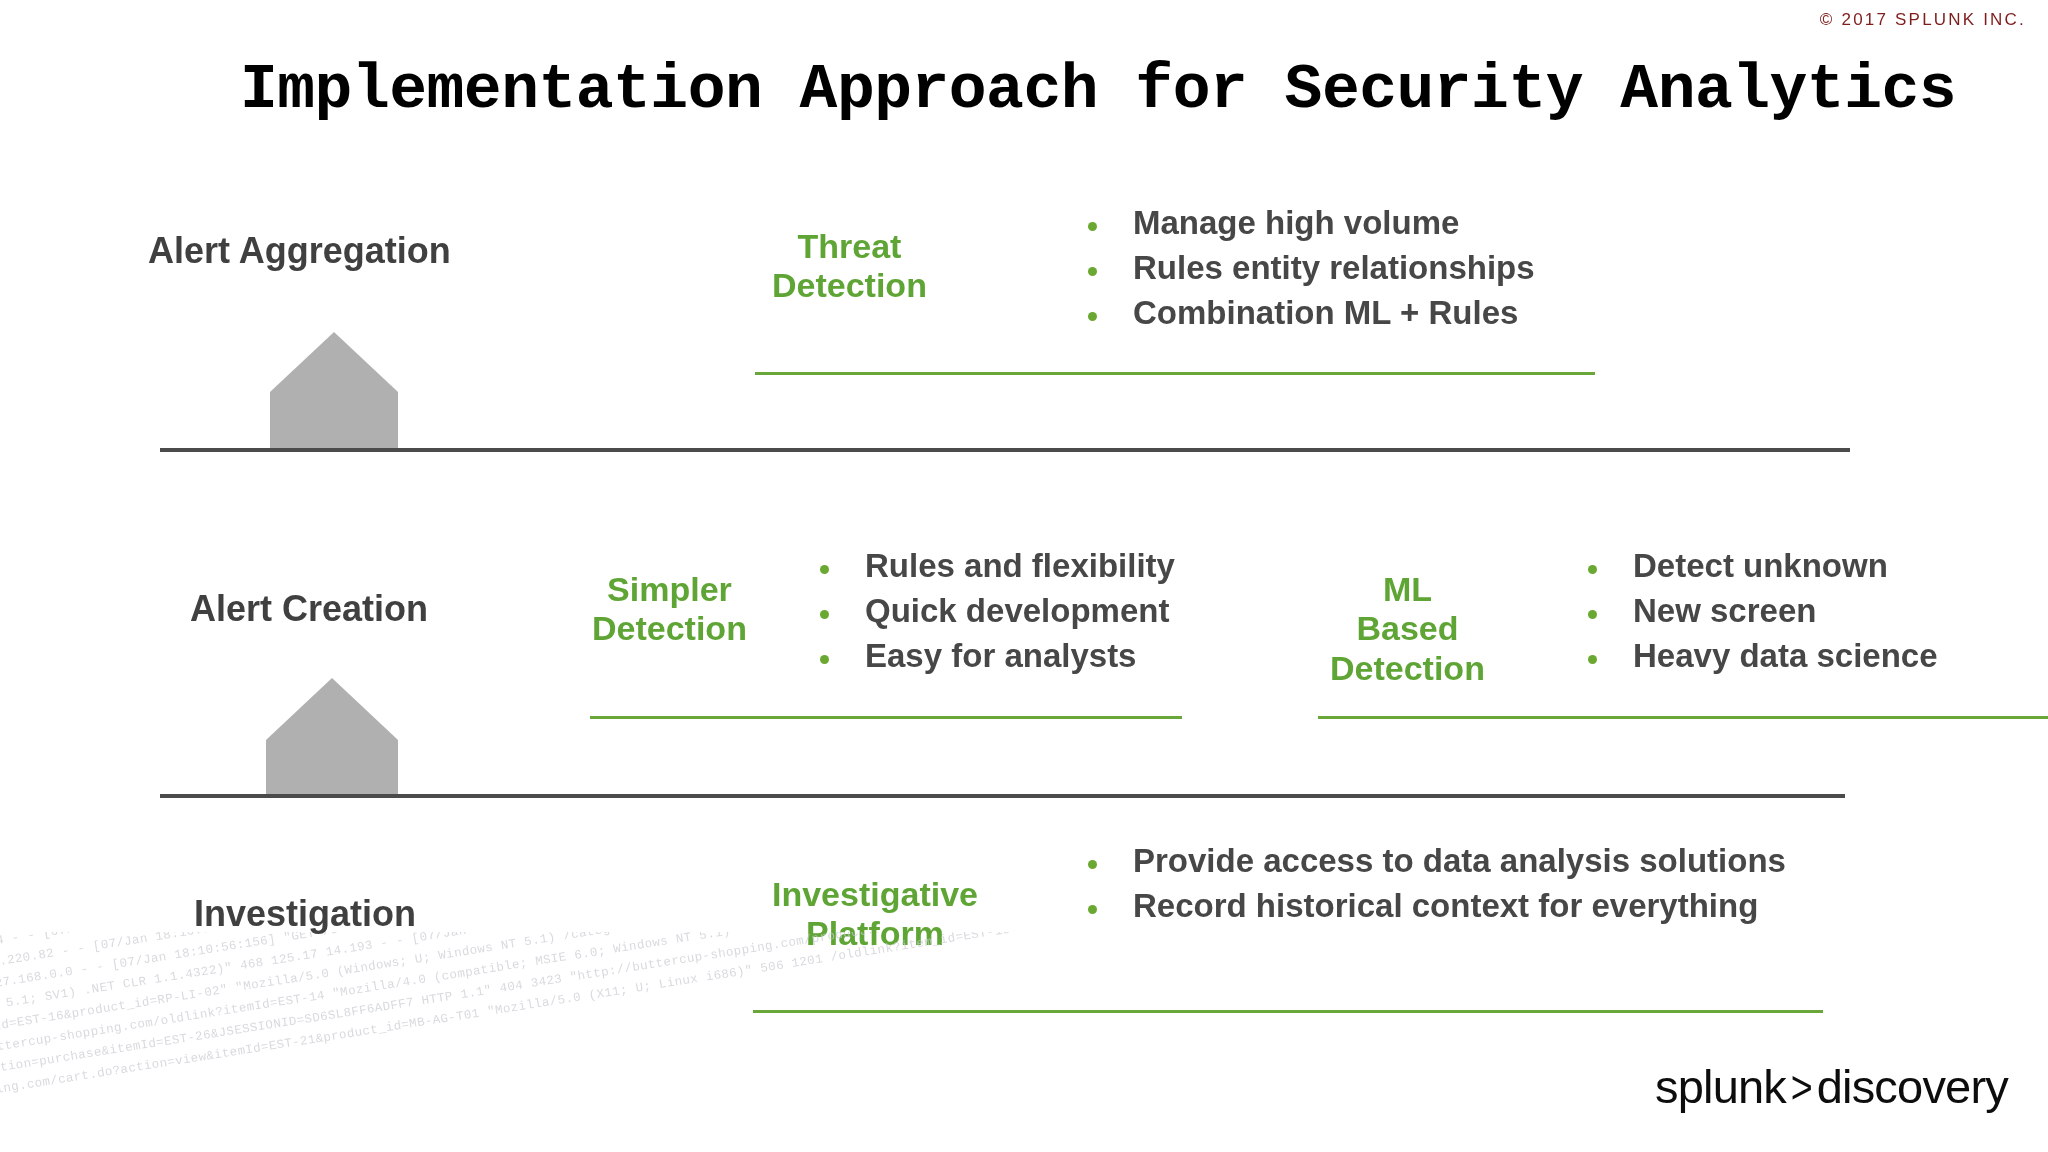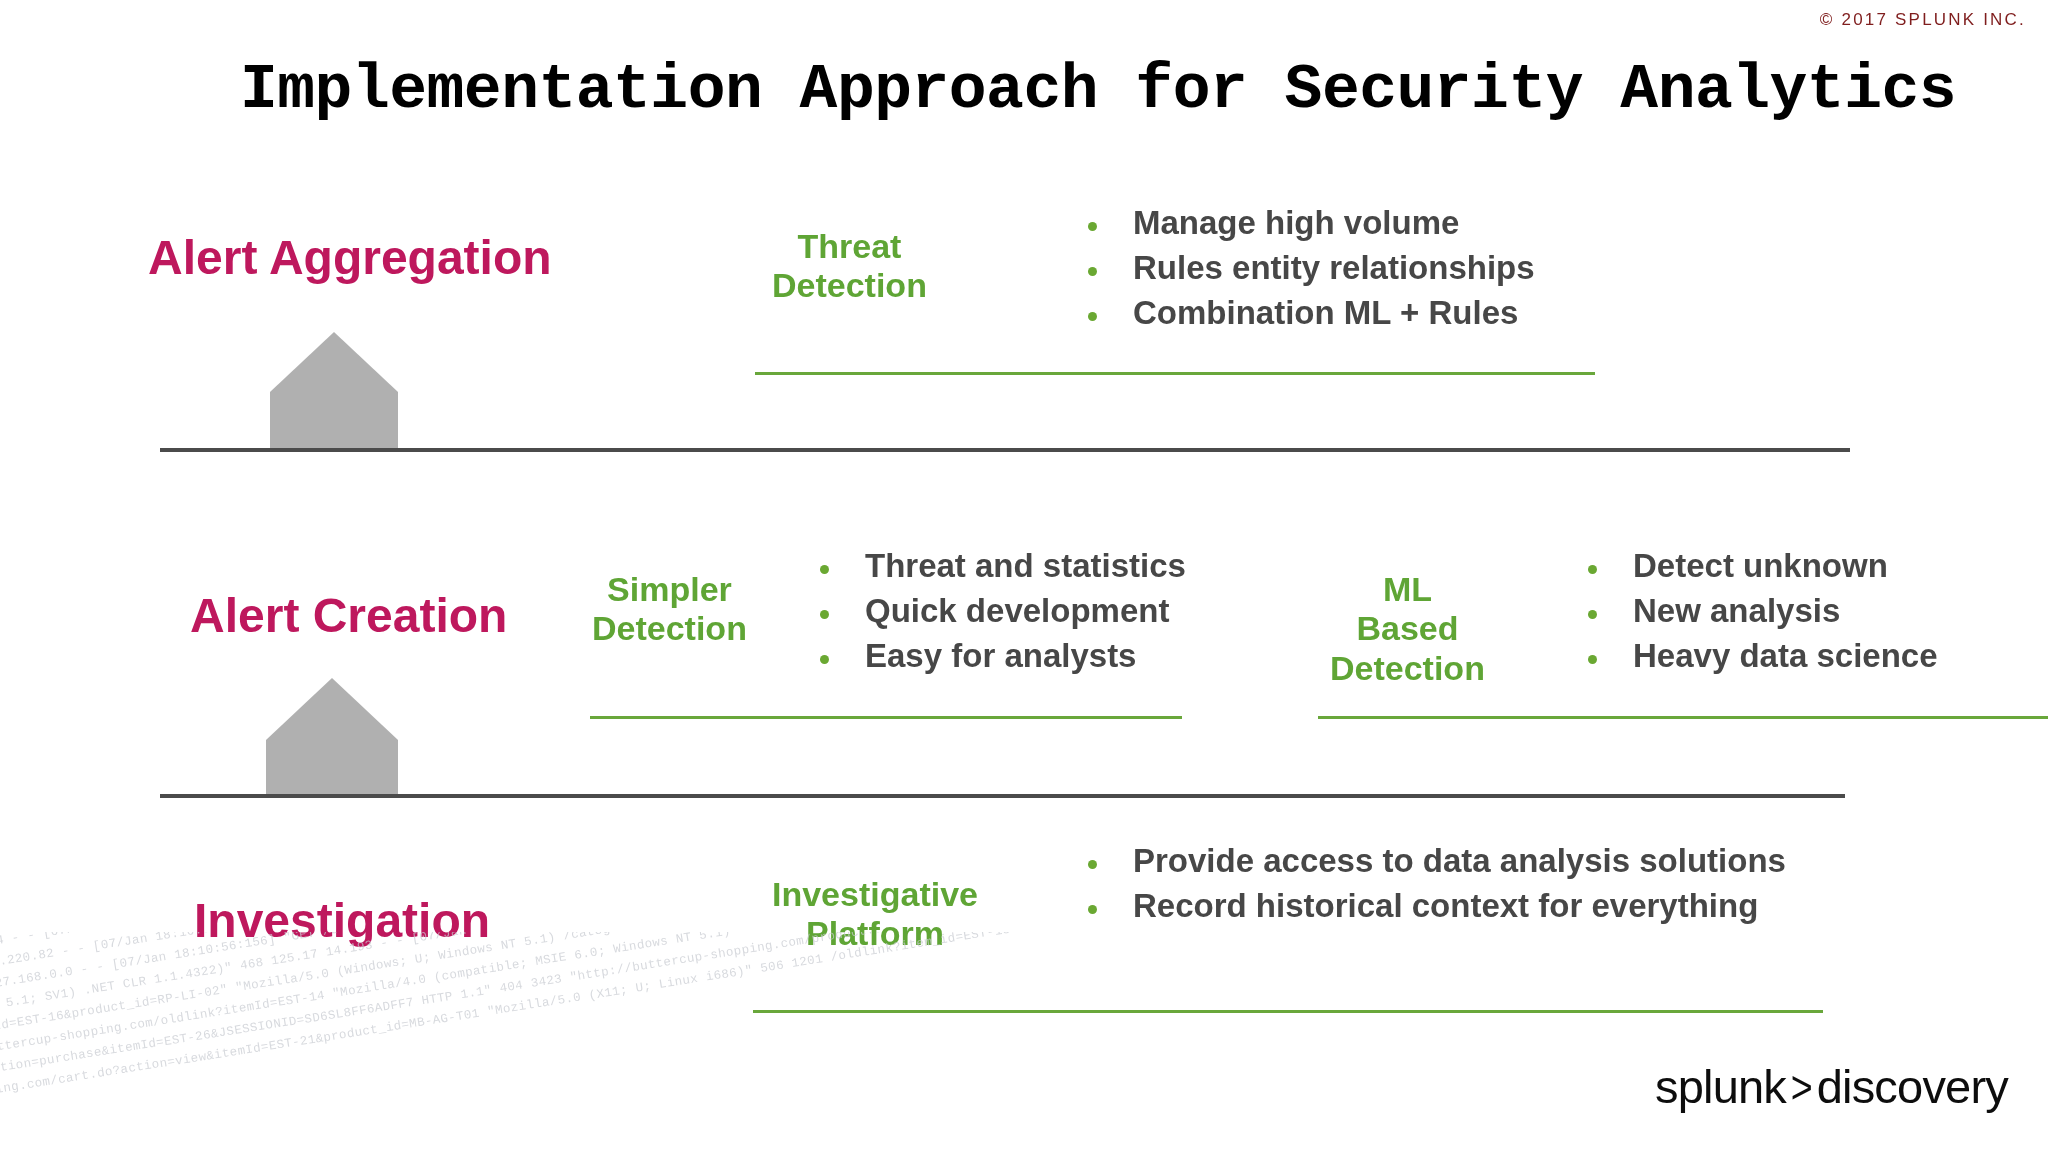--- a/index.html
+++ b/index.html
@@ -37,23 +37,23 @@
     font-weight: bold;
     color: #000000;
     letter-spacing: -0.5px;
     white-space: nowrap;
     font-family: Liberation Mono, monospace;
   }
 
   
   .stage-label {
     position: absolute;
-    font-size: 48px;
-    font-weight: bold;
-    color: #be185d;
+    font-size: 36px;
+    font-weight: bold;
+    color: #404040;
     white-space: nowrap;
     font-family: "Liberation Sans", sans-serif;
   }
 
   .group {
     position: absolute;
   }
   .group-head {
     position: absolute;
     font-size: 34px;
@@ -200,21 +200,21 @@
 
 <div class="group">
   <div class="group-head" style="left:592px; top:570px;">
     <div>Simpler</div>
     <div>Detection</div>
   </div>
 
   <ul class="bullets" style="left:820px; top:548px;">
     <li class="bullet-row">
       <span class="bullet-dot"></span>
-      <span class="bullet-text">Threat and statistics</span>
+      <span class="bullet-text">Rules and flexibility</span>
     </li>
     <li class="bullet-row">
       <span class="bullet-dot"></span>
       <span class="bullet-text">Quick development</span>
     </li>
     <li class="bullet-row">
       <span class="bullet-dot"></span>
       <span class="bullet-text">Easy for analysts</span>
     </li>
   </ul>
@@ -228,21 +228,21 @@
     <div>Detection</div>
   </div>
 
   <ul class="bullets" style="left:1588px; top:548px;">
     <li class="bullet-row">
       <span class="bullet-dot"></span>
       <span class="bullet-text">Detect unknown</span>
     </li>
     <li class="bullet-row">
       <span class="bullet-dot"></span>
-      <span class="bullet-text">New analysis</span>
+      <span class="bullet-text">New screen</span>
     </li>
     <li class="bullet-row">
       <span class="bullet-dot"></span>
       <span class="bullet-text">Heavy data science</span>
     </li>
   </ul>
 
   <div class="green-rule" style="left:1318px; top:716px; width:730px;"></div>
 </div>
 

